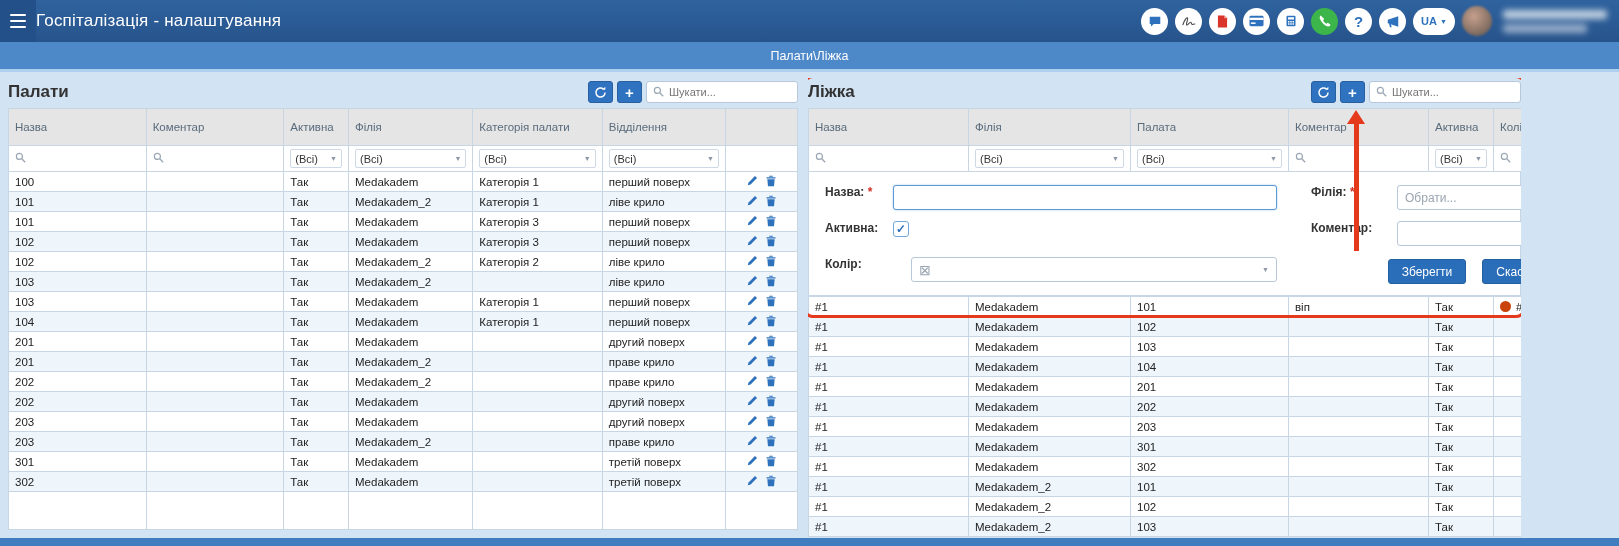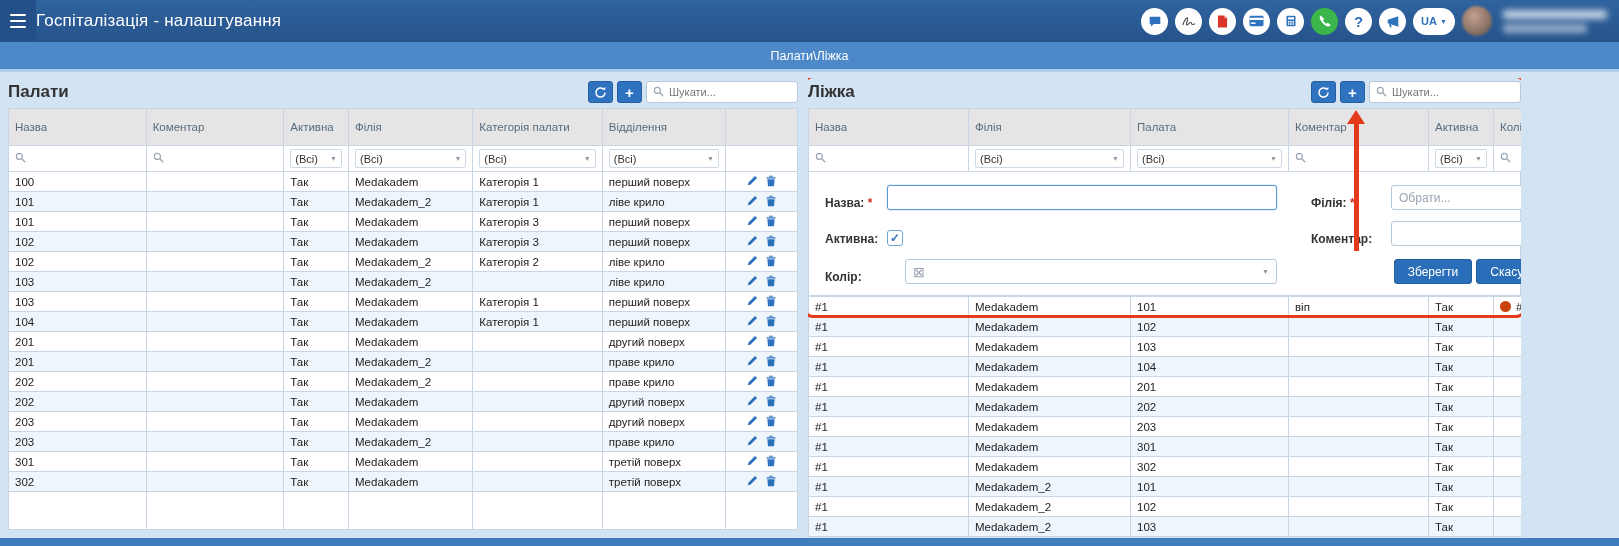--- a/index.html
+++ b/index.html
@@ -49,32 +49,32 @@
   td.actions{text-align:center;padding:1px 2px}
   .icon-btn{display:inline-block;margin:0 4px;cursor:pointer;vertical-align:middle}
   .f-search{display:inline-flex;align-items:center;cursor:pointer}
   .f-select{display:flex;justify-content:space-between;align-items:center;height:19px;border:1px solid #cdd9e5;border-radius:2px;background:#fff;padding:0 4px;font-size:11px;color:#333;cursor:pointer}
   .caret{font-size:7px;color:#8a97a5}
   tr.filler td{height:38px}
   .color-dot{display:inline-block;width:11px;height:11px;border-radius:50%;background:#c9430a;margin-right:5px;vertical-align:-1px}
 
   
   .edit-form{background:#fff;border:1px solid #c8d6e4;border-top:none;padding:13px 16px 11px;display:grid;grid-template-columns:452px auto;column-gap:34px;row-gap:11px}
-  .frow{display:flex;align-items:flex-end;gap:4px}
+  .frow{display:flex;align-items:flex-start;gap:10px}
   .frow label{font-size:12px;font-weight:bold;color:#333;white-space:nowrap;flex:none}
   .fl label{min-width:58px}
   .fr label{min-width:76px}
   .req{color:#d03025;font-weight:bold}
   .tinput{flex:1;height:25px;border:1px solid #b6c8da;border-radius:3px;padding:0 7px;font-size:12px;color:#333;outline:none;font-family:"Liberation Sans",sans-serif;background:#fff}
   .tinput.focused{border:1px solid #5b9bd5;box-shadow:0 0 2px rgba(91,155,213,.6)}
   .selectbox{flex:1;height:25px;border:1px solid #b6c8da;border-radius:3px;display:flex;align-items:center;justify-content:space-between;padding:0 7px;font-size:12px;background:#fff;cursor:pointer}
   .selectbox .ph{color:#9aa5b1}
   .color-empty{color:#9aa5b1;font-size:14px;line-height:1}
   .checkbox{width:16px;height:16px;border:1px solid #6fa7d8;border-radius:3px;background:#fff;display:inline-flex;align-items:center;justify-content:center;color:#2e72bd;font-size:12px;font-weight:bold;cursor:pointer}
-  .fbuttons{grid-column:2;display:flex;justify-content:flex-end;gap:4px;margin-top:2px}
+  .fbuttons{grid-column:2;display:flex;justify-content:flex-end;gap:16px;margin-top:2px}
   .btn{height:25px;padding:0 13px;background:#2a6db8;border:1px solid #24609f;color:#fff;border-radius:3px;font-size:12px;cursor:pointer;font-family:"Liberation Sans",sans-serif}
 
   
   .ann-rect{position:absolute;top:-3px;left:-5px;right:-5px;height:243px;border:3px solid #e5391c;border-radius:10px;pointer-events:none;z-index:6}
   .ann-arrow{position:absolute;top:32px;right:156px;display:flex;flex-direction:column;align-items:center;z-index:7;pointer-events:none}
   .ann-arrow-head{width:0;height:0;border-left:9px solid transparent;border-right:9px solid transparent;border-bottom:14px solid #e5391c}
   .ann-arrow-line{width:5px;height:128px;background:#e5391c;margin-top:-1px}
 
   
   .footer-bar{position:absolute;left:0;bottom:0;width:100%;height:8px;background:#3f7dbf;cursor:pointer}

